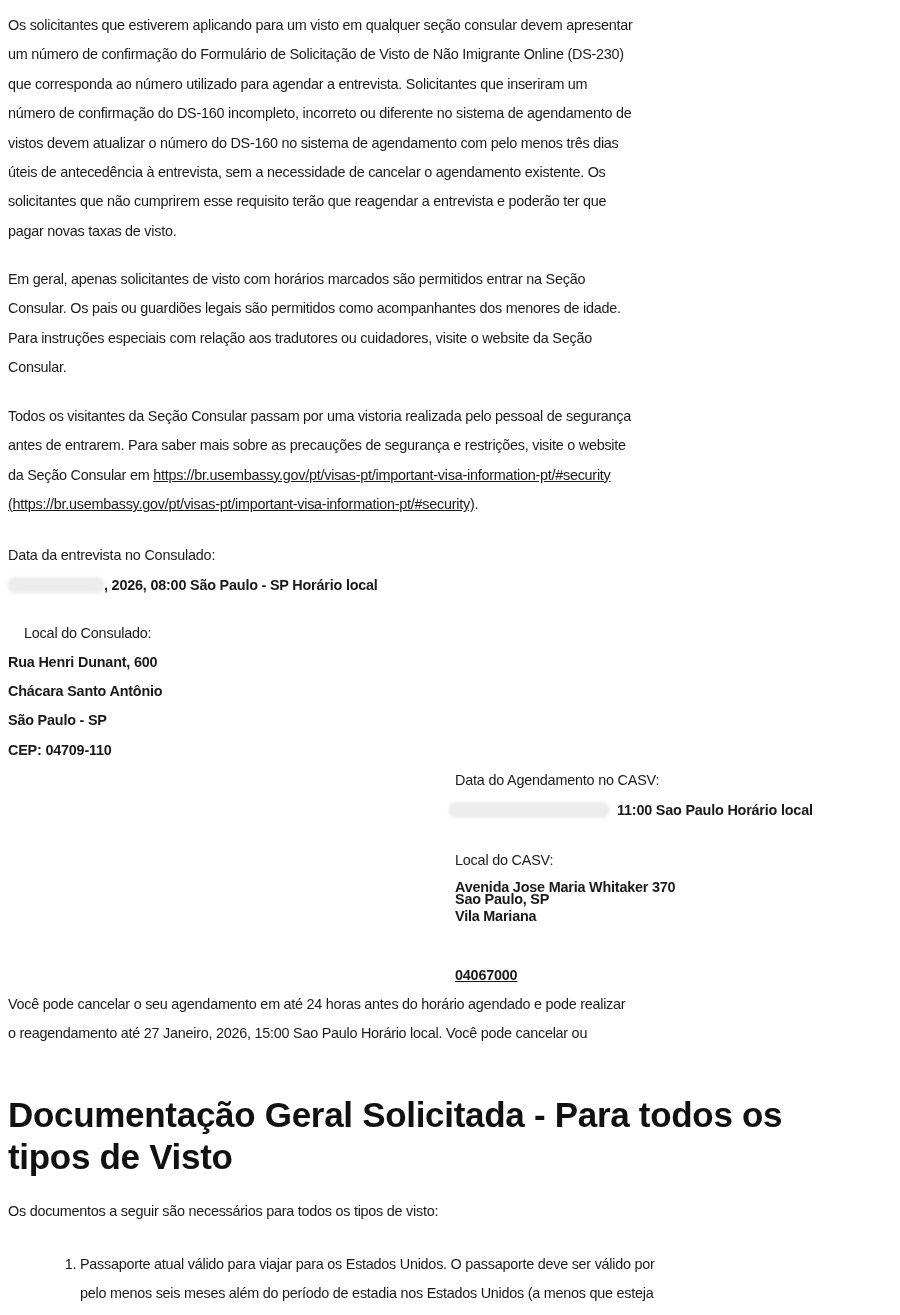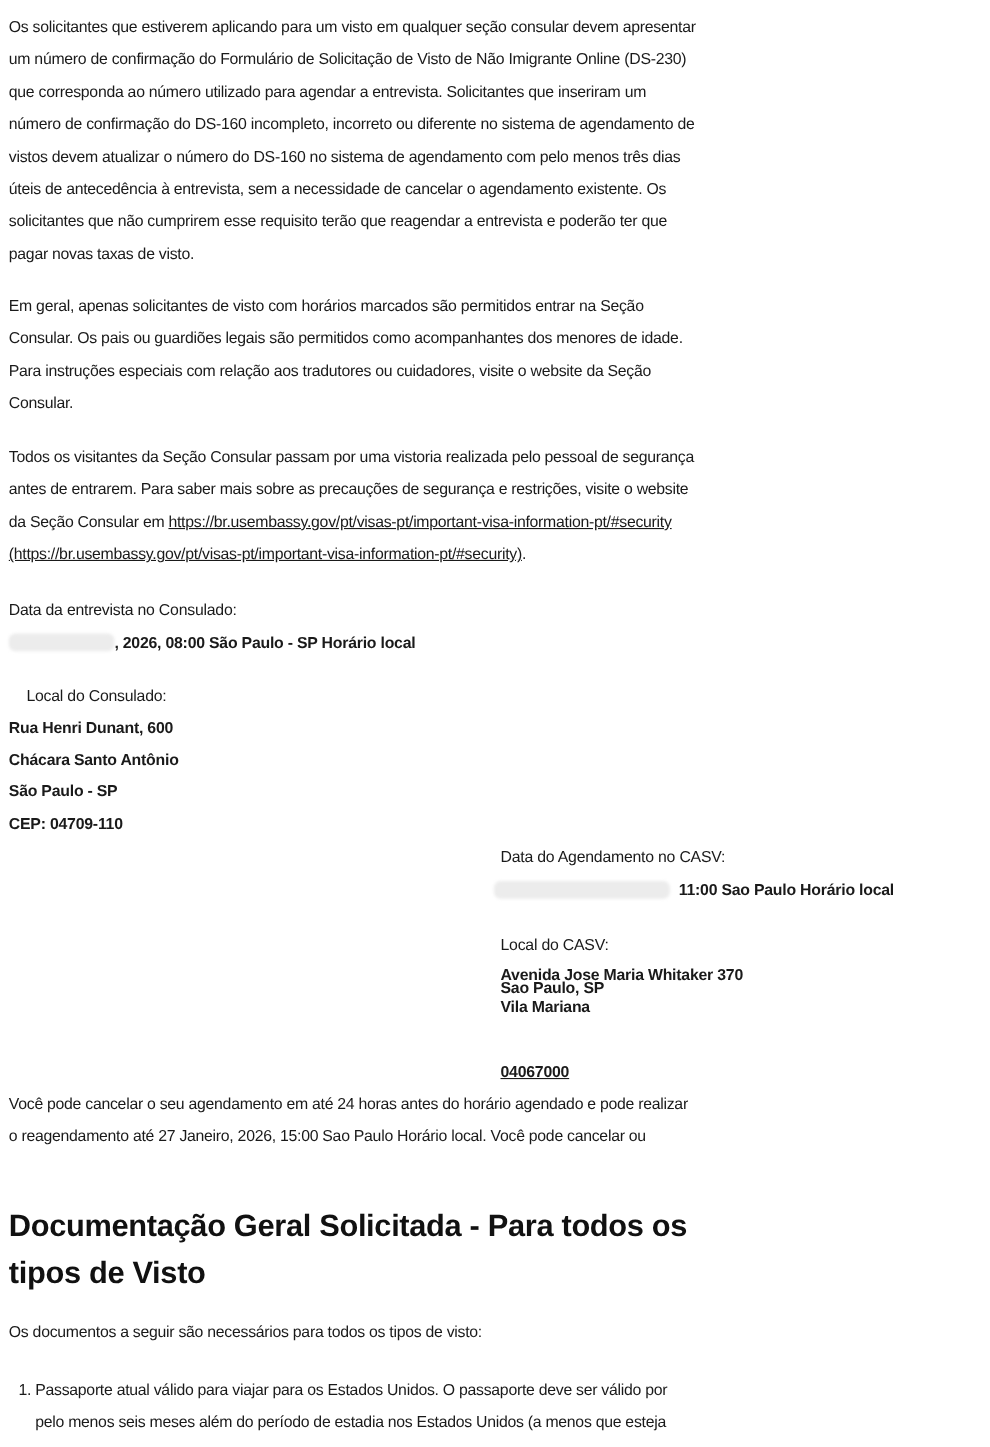--- a/index.html
+++ b/index.html
@@ -47,32 +47,32 @@
     height: 16px;
     vertical-align: -3px;
     filter: blur(1.5px);
   }
   h1 {
     position: absolute;
     left: 8px;
     top: 1094px;
     width: 884px;
     margin: 0;
-    font-size: 28px;
+    font-size: 35px;
     line-height: 42px;
     font-weight: bold;
     letter-spacing: -0.3px;
     color: #111;
   }
   ol {
     position: absolute;
     left: 0;
     top: 1250px;
     margin: 0;
-    padding-left: 32px;
+    padding-left: 80px;
     width: 820px;
     line-height: 29.4px;
     letter-spacing: -0.25px;
   }
   ol li { padding-left: 0; }
 </style>
 </head>
 <body>
 
 <div class="p" style="top:11px;">

